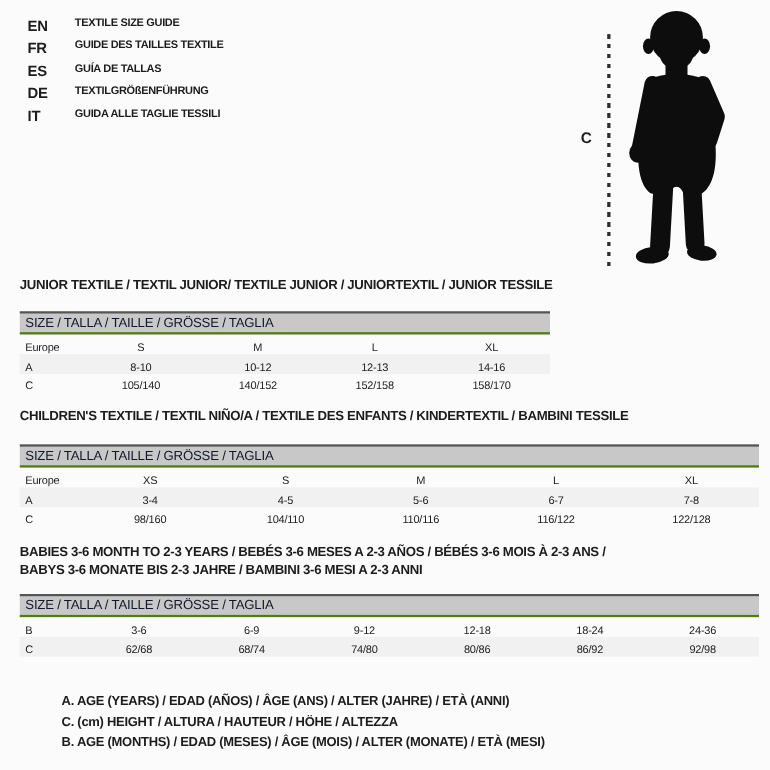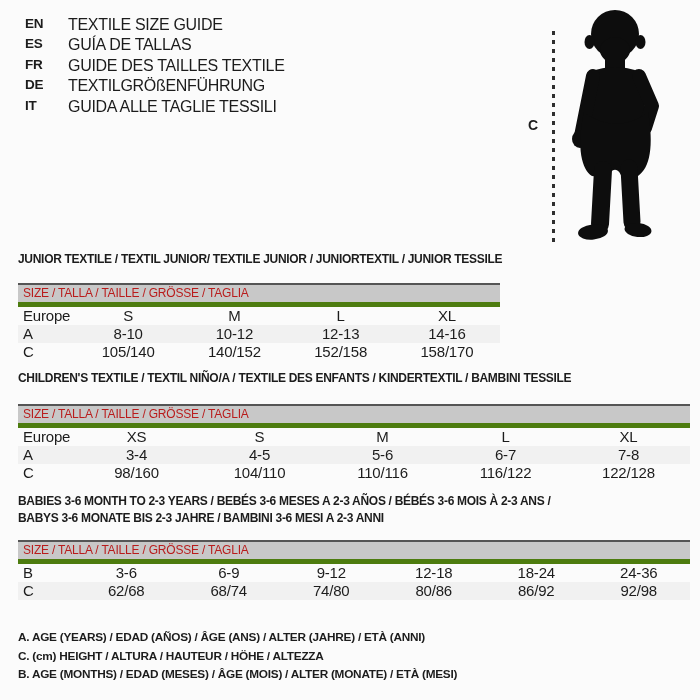--- a/index.html
+++ b/index.html
@@ -8,71 +8,71 @@
     background:#fbfbfb;color:#1c1c1c;
     font-family:"Liberation Sans","DejaVu Sans",sans-serif;
     -webkit-font-smoothing:antialiased;
   }
   .canvas{position:absolute;inset:0;}
 
   
   .lang-list{position:absolute;left:25px;top:16px;}
   .lang-row{display:flex;height:20.4px;}
   .lang-code{width:43px;font-size:13.5px;font-weight:bold;letter-spacing:-0.2px;}
-  .lang-label{font-size:16px;font-weight:normal;letter-spacing:-0.3px;white-space:nowrap;}
+  .lang-label{font-size:10px;font-weight:bold;letter-spacing:-0.3px;white-space:nowrap;}
 
   
   .silhouette{position:absolute;left:558px;top:8px;}
   .dash-line{
     position:absolute;left:552px;top:31px;width:3px;height:214px;
     background-image:repeating-linear-gradient(to bottom,#2e2e2e 0 4px,transparent 4px 9px);
   }
   .marker-c{position:absolute;left:528px;top:117px;font-size:14px;font-weight:bold;}
 
   
   .section{position:absolute;left:18px;}
   .sec-title{font-size:12px;font-weight:bold;letter-spacing:-0.3px;white-space:nowrap;line-height:17px;}
   .sec1{top:251px;width:482px;}
   .sec1 .sec-title{margin-bottom:15px;}
   .sec2{top:370px;width:672px;}
   .sec2 .sec-title{margin-bottom:17px;}
   .sec3{top:493px;width:672px;}
   .sec3 .sec-title{margin-bottom:0;}
   .sec3 .title-gap{height:13px;}
   .thead{
-    background:#c8c8c8;border-top:2px solid #555;border-bottom:5px solid #4d7c0f;
+    background:#c8c8c8;border-top:2px solid #555;border-bottom:2px solid #4d7c0f;
     height:17px;line-height:17px;padding-left:5px;
-    font-size:12px;letter-spacing:-0.2px;color:#b91c1c;white-space:nowrap;
+    font-size:12px;letter-spacing:-0.2px;color:#0f172a;white-space:nowrap;
   }
-  .trow{display:flex;height:17.8px;align-items:flex-start;font-size:15px;letter-spacing:-0.2px;}
+  .trow{display:flex;height:17.8px;align-items:flex-end;font-size:10px;letter-spacing:-0.2px;}
   .trow.shaded{background:#f1f1f1;}
   .tlabel{width:57px;padding-left:5px;box-sizing:border-box;}
   .tcell{flex:1;text-align:center;}
 
   
   .footnotes{position:absolute;left:18px;top:628px;}
-  .footnote{font-size:11.8px;font-weight:bold;letter-spacing:-0.25px;line-height:18.6px;white-space:nowrap;}
+  .footnote{font-size:11.8px;font-weight:bold;letter-spacing:-0.25px;line-height:18.6px;white-space:nowrap;margin-left:38px;}
 </style>
 </head>
 <body>
 
 <div class="canvas">
 
   <div class="lang-list">
     <div class="lang-row">
       <span class="lang-code">EN</span>
       <span class="lang-label">TEXTILE SIZE GUIDE</span>
     </div>
     <div class="lang-row">
+      <span class="lang-code">FR</span>
+      <span class="lang-label">GUIDE DES TAILLES TEXTILE</span>
+    </div>
+    <div class="lang-row">
       <span class="lang-code">ES</span>
       <span class="lang-label">GUÍA DE TALLAS</span>
-    </div>
-    <div class="lang-row">
-      <span class="lang-code">FR</span>
-      <span class="lang-label">GUIDE DES TAILLES TEXTILE</span>
     </div>
     <div class="lang-row">
       <span class="lang-code">DE</span>
       <span class="lang-label">TEXTILGRÖßENFÜHRUNG</span>
     </div>
     <div class="lang-row">
       <span class="lang-code">IT</span>
       <span class="lang-label">GUIDA ALLE TAGLIE TESSILI</span>
     </div>
   </div>

